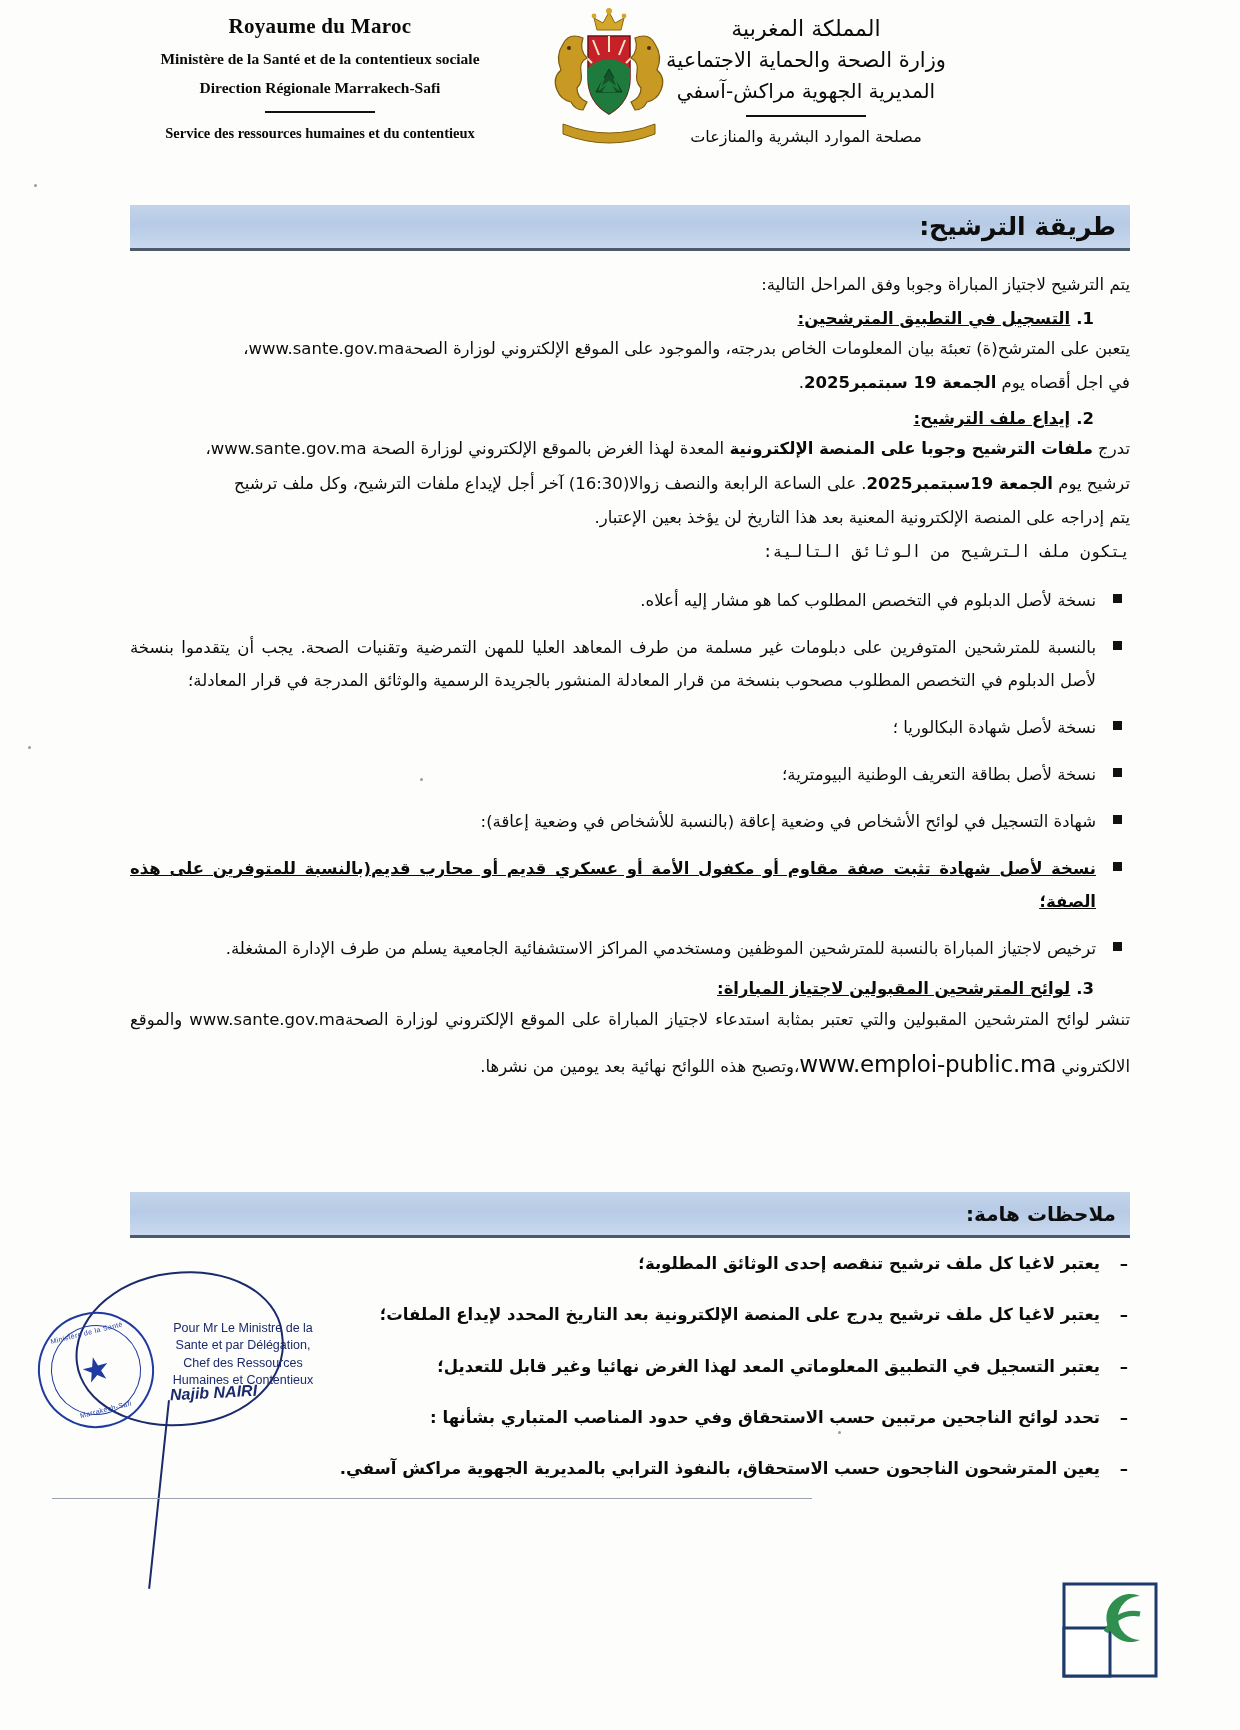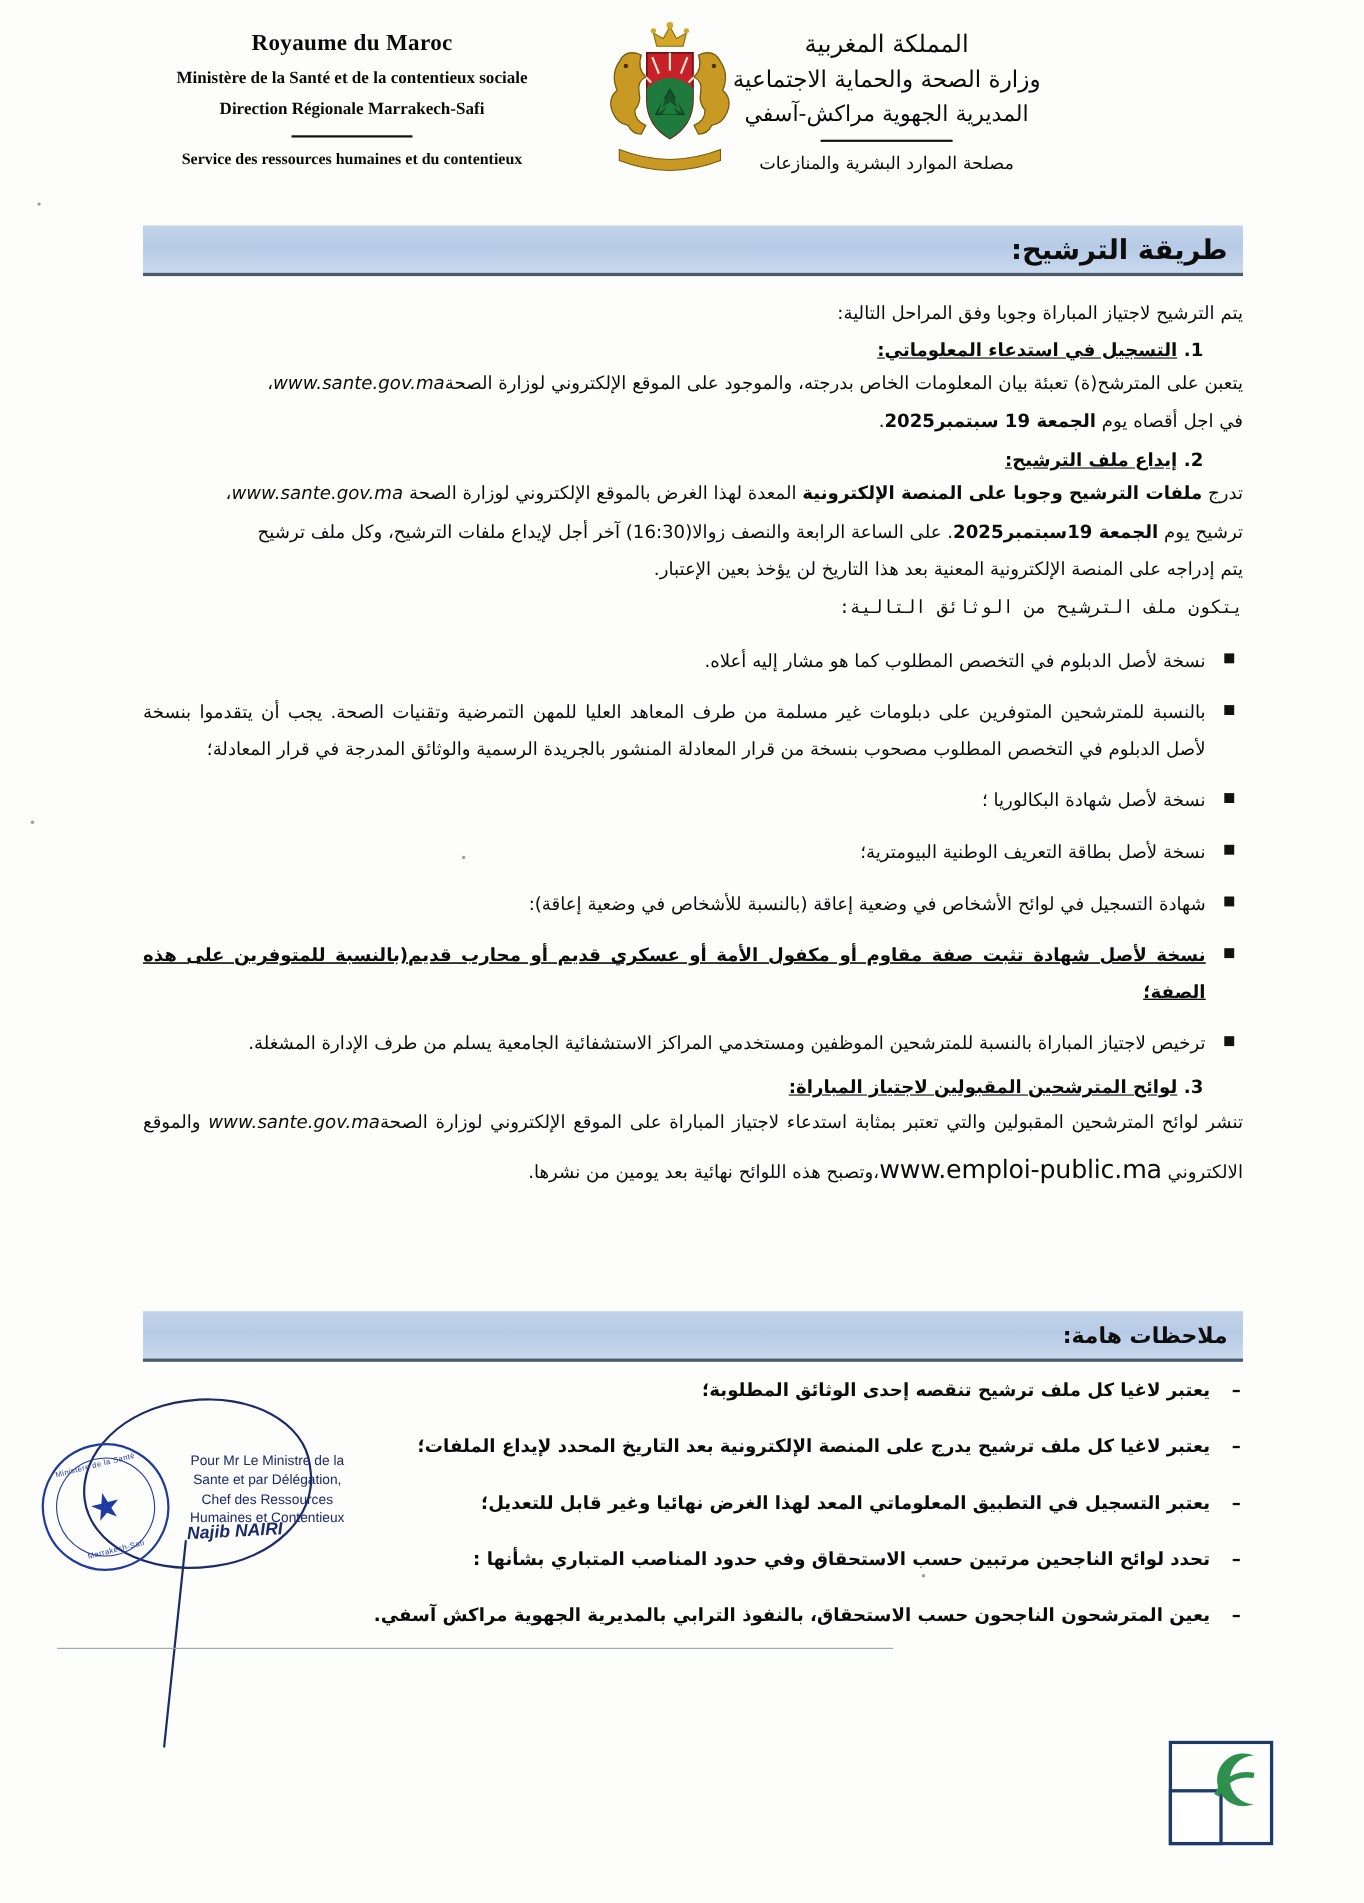--- a/index.html
+++ b/index.html
@@ -14,21 +14,21 @@
     position: relative;
     width: 1240px;
     height: 1730px;
     background: #fdfdfc;
     overflow: hidden;
   }
 
   
   .header {
     position: absolute;
-    top: 12px;
+    top: 0;
     left: 0;
     width: 1136px;
     height: 180px;
   }
   .hdr-fr {
     position: absolute;
     left: 110px;
     top: 14px;
     width: 420px;
     text-align: center;
@@ -158,21 +158,20 @@
     text-decoration: none;
     margin-left: 6px;
   }
   .b { font-weight: bold; }
   .u { text-decoration: underline; }
   .bu { font-weight: bold; text-decoration: underline; }
   .ltr {
     direction: ltr;
     unicode-bidi: isolate;
     display: inline-block;
-    font-style: italic;
   }
   .url-big {
     font-size: 23px;
     direction: ltr;
     unicode-bidi: isolate;
     display: inline-block;
     letter-spacing: -.2px;
   }
 
   ul.docs {
@@ -397,21 +396,21 @@
 
   <div class="banner" style="left:130px; top:205px; width:1000px;">
     <div class="banner-label">طريقة الترشيح:</div>
   </div>
 
   <div class="content" style="left:130px; top:268px; width:1000px;">
 
     <p class="p" style="text-align:right;">يتم الترشيح لاجتياز المباراة وجوبا وفق المراحل التالية:</p>
 
     <p class="num-head" style="margin-top:6px;">
-      <span class="num">1.</span><span>التسجيل في استدعاء المعلوماتي:</span>
+      <span class="num">1.</span><span>التسجيل في التطبيق المترشحين:</span>
     </p>
 
     <p class="p just" style="margin-top:4px;">
       <span>يتعبن على المترشح(ة) تعبئة بيان المعلومات الخاص بدرجته، والموجود على الموقع الإلكتروني لوزارة الصحة</span><span class="ltr">www.sante.gov.ma</span><span>،</span>
     </p>
 
     <p class="p" style="text-align:right; margin-top:0;">
       <span>في اجل أقصاه يوم </span><span class="b">الجمعة 19 سبتمبر2025</span><span>.</span>
     </p>
 

